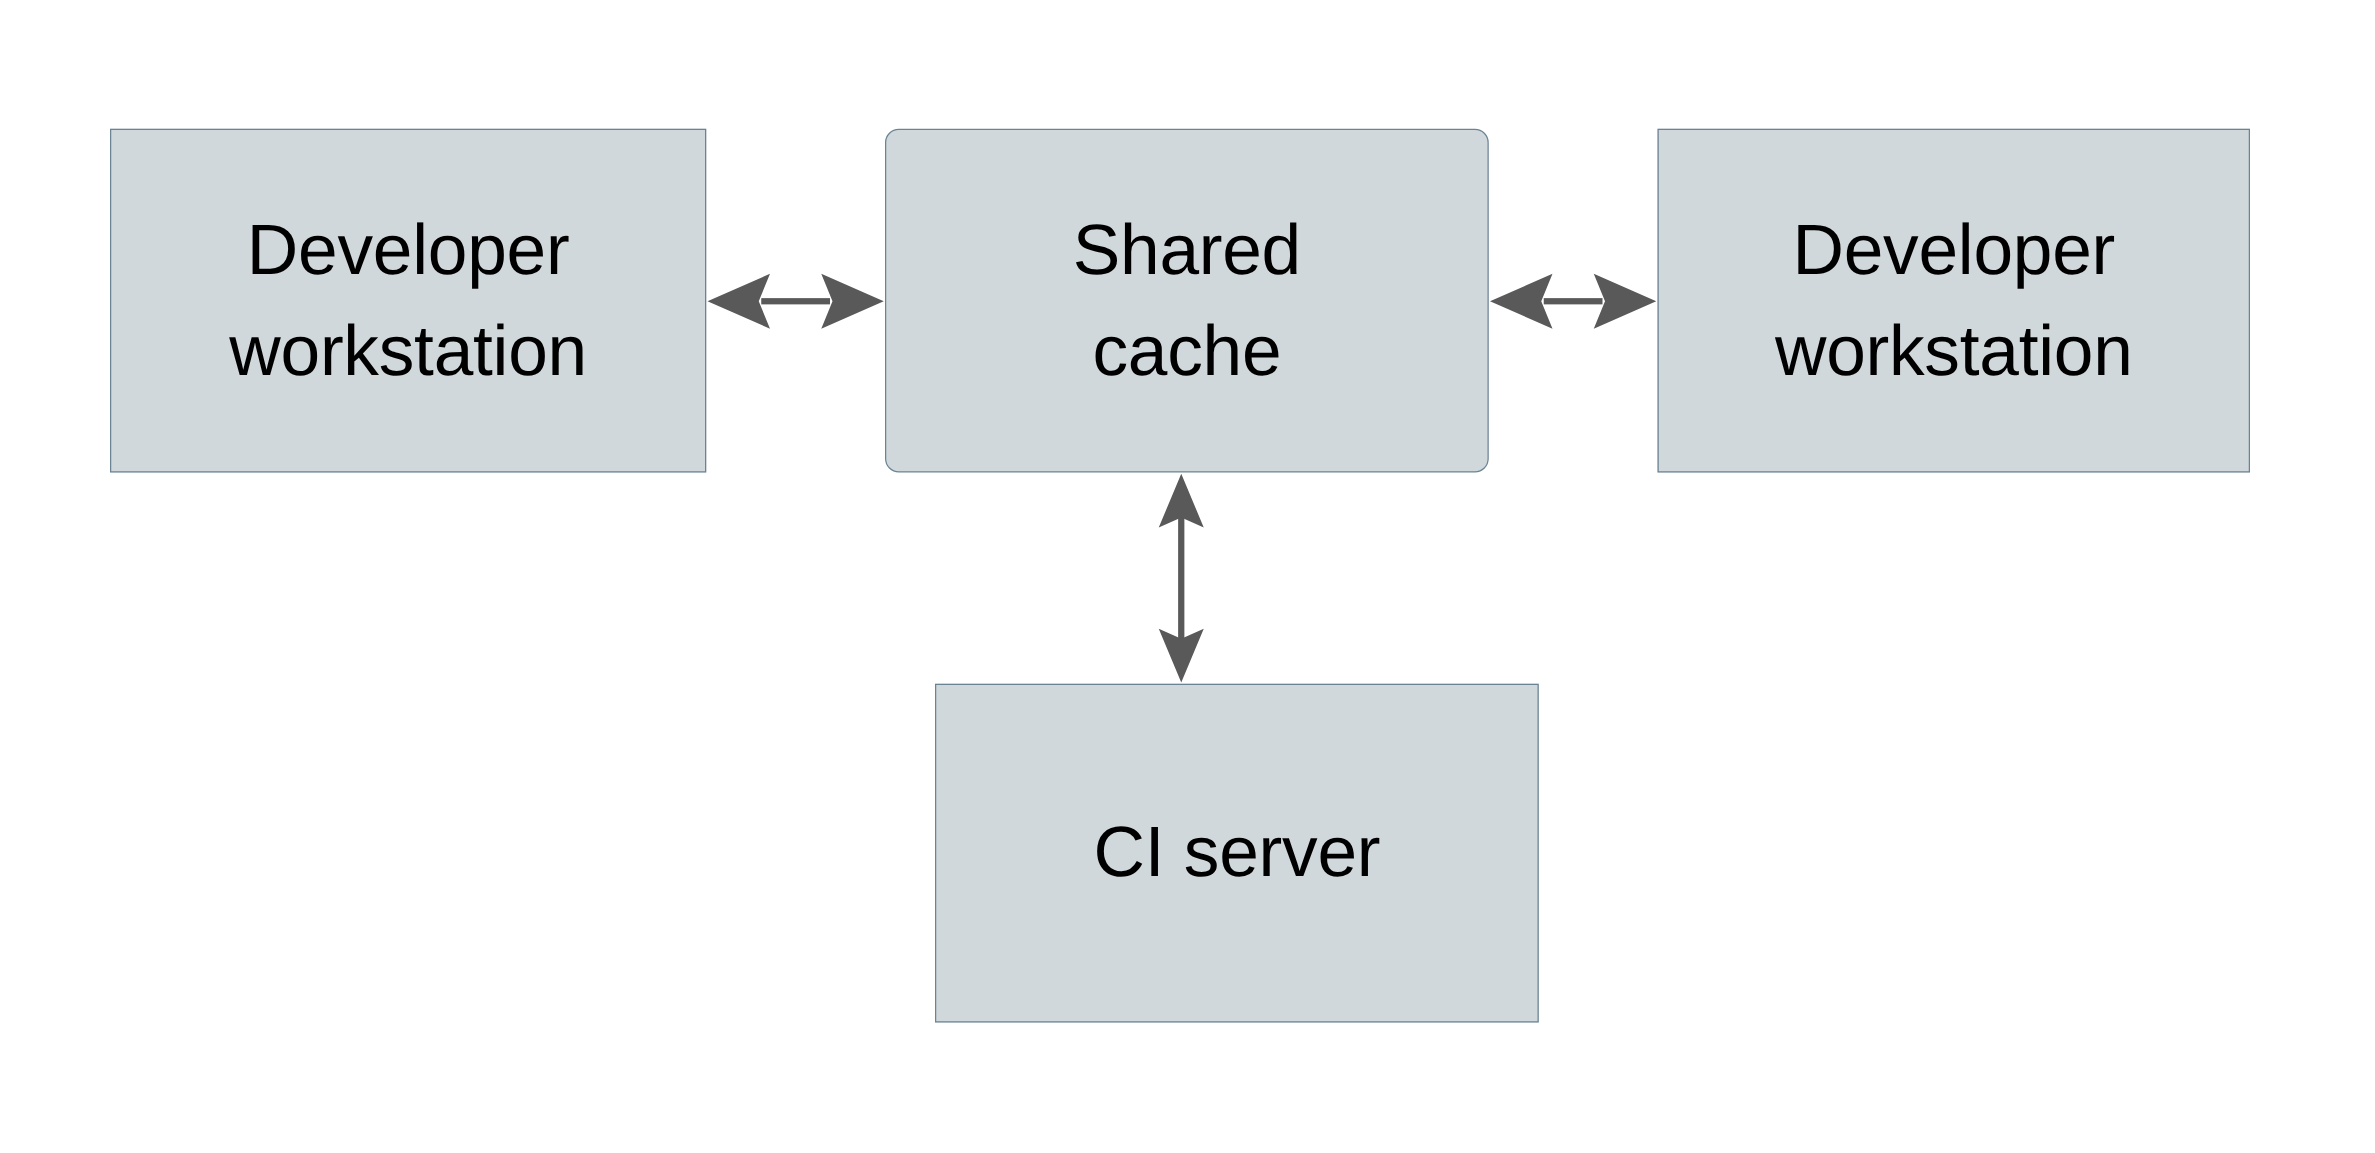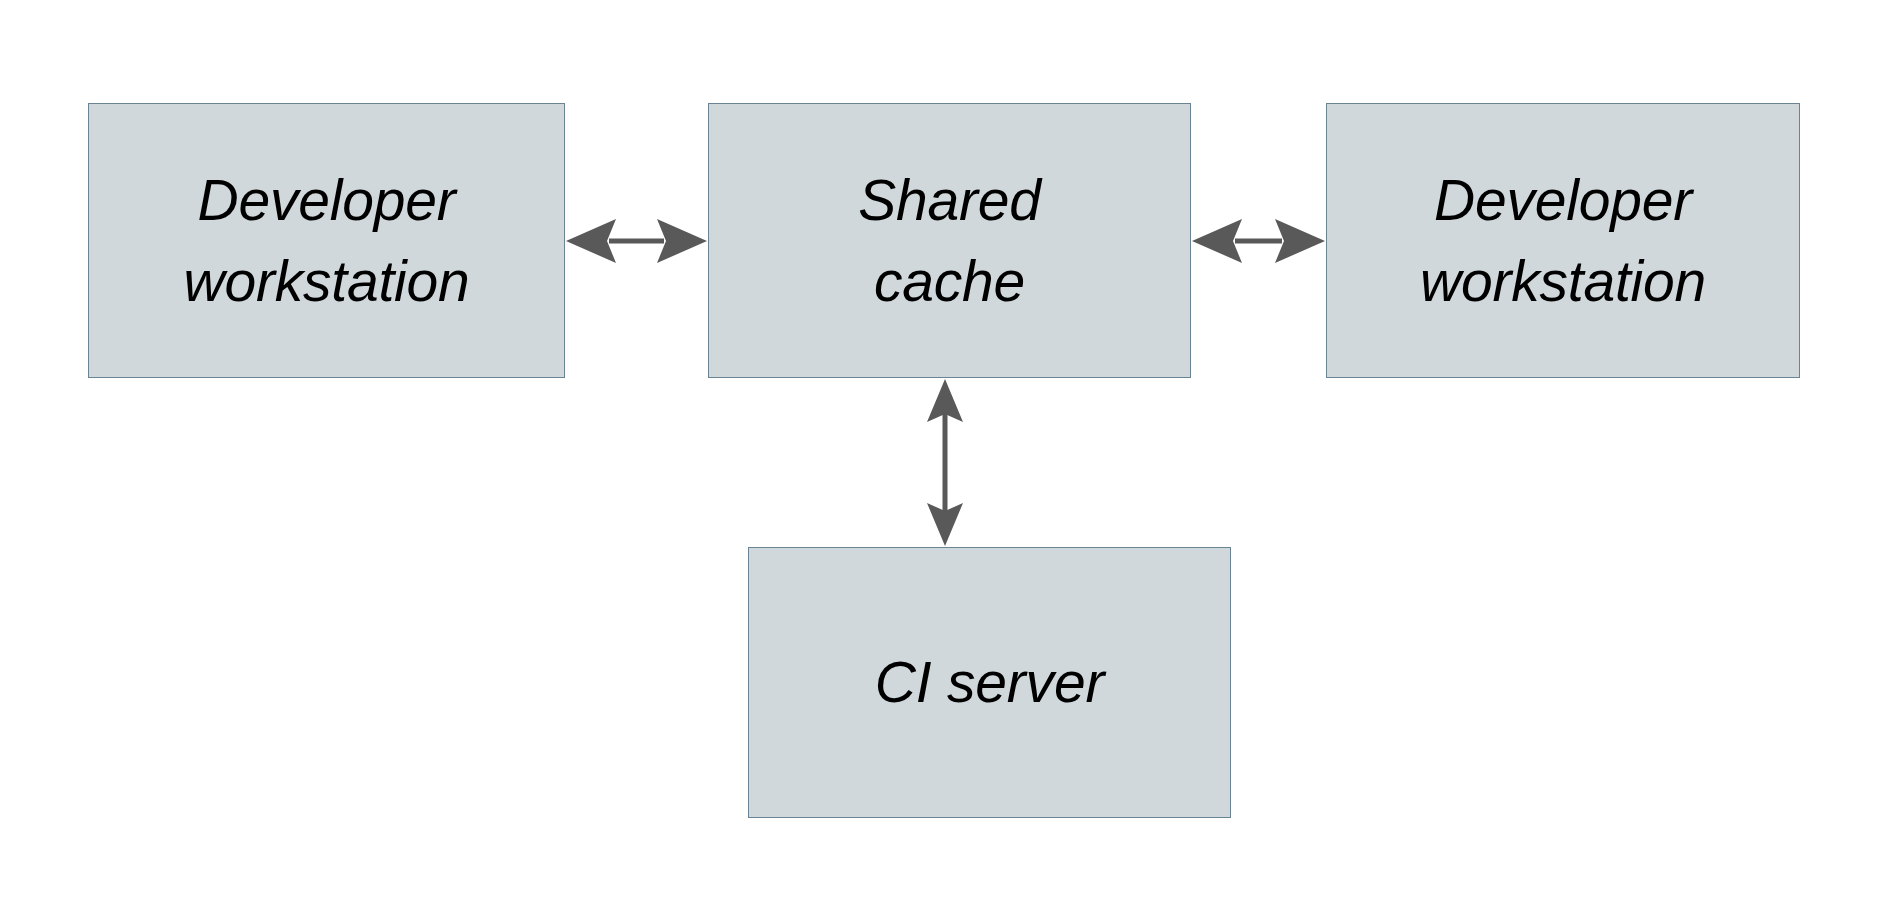--- a/index.html
+++ b/index.html
@@ -24,34 +24,33 @@
   
   .node {
     position: absolute;
     box-sizing: border-box;
     background: #d0d8db;
     border: 1.6px solid #6b8494;
     display: flex;
     align-items: center;
     justify-content: center;
     text-align: center;
-    font-style: italic;
   }
   .node-label {
     color: #000000;
     font-size: 57px;
     line-height: 1.42;
     font-weight: 400;
     letter-spacing: -0.2px;
     white-space: pre-line;
     padding: 0 6px;
   }
 
   #node-dev-left   { left: 88px;   top: 103px; width: 477px; height: 275px; }
-  #node-cache      { left: 708px;  top: 103px; width: 483px; height: 275px; }
+  #node-cache      { left: 708px;  top: 103px; width: 483px; height: 275px; border-radius: 11px; }
   #node-dev-right  { left: 1326px; top: 103px; width: 474px; height: 275px; }
   #node-ci         { left: 708px;  top: 547px; width: 483px; height: 271px; margin-left: 40px; }
 
   
   #edges {
     position: absolute;
     left: 0;
     top: 0;
     width: 1900px;
     height: 922px;

